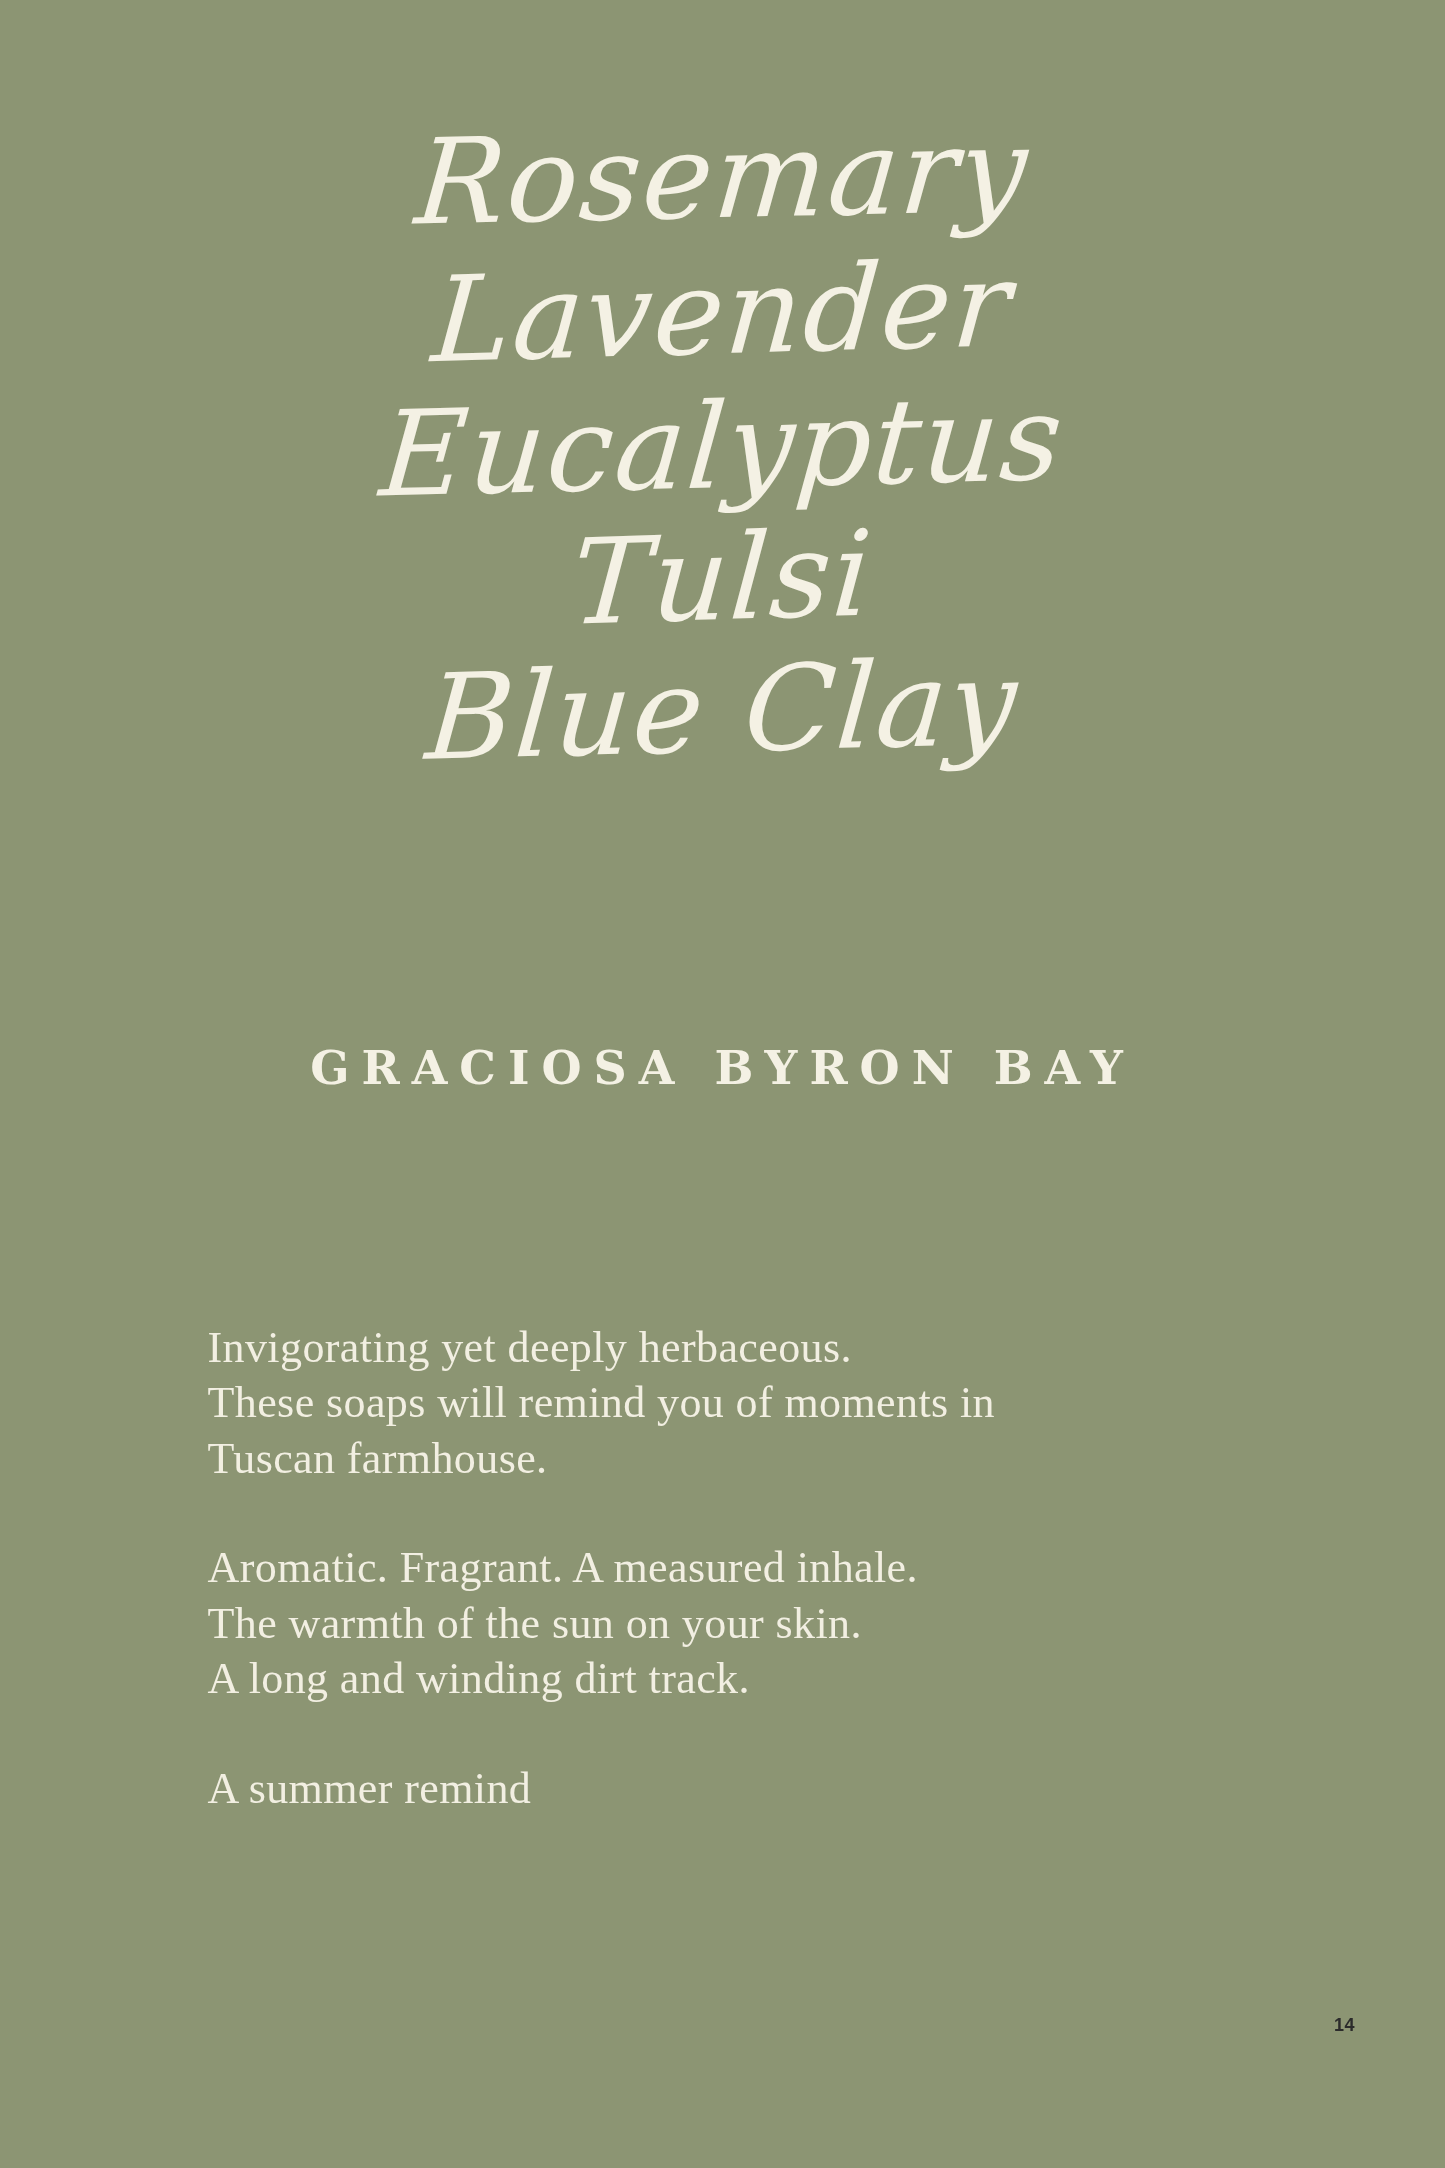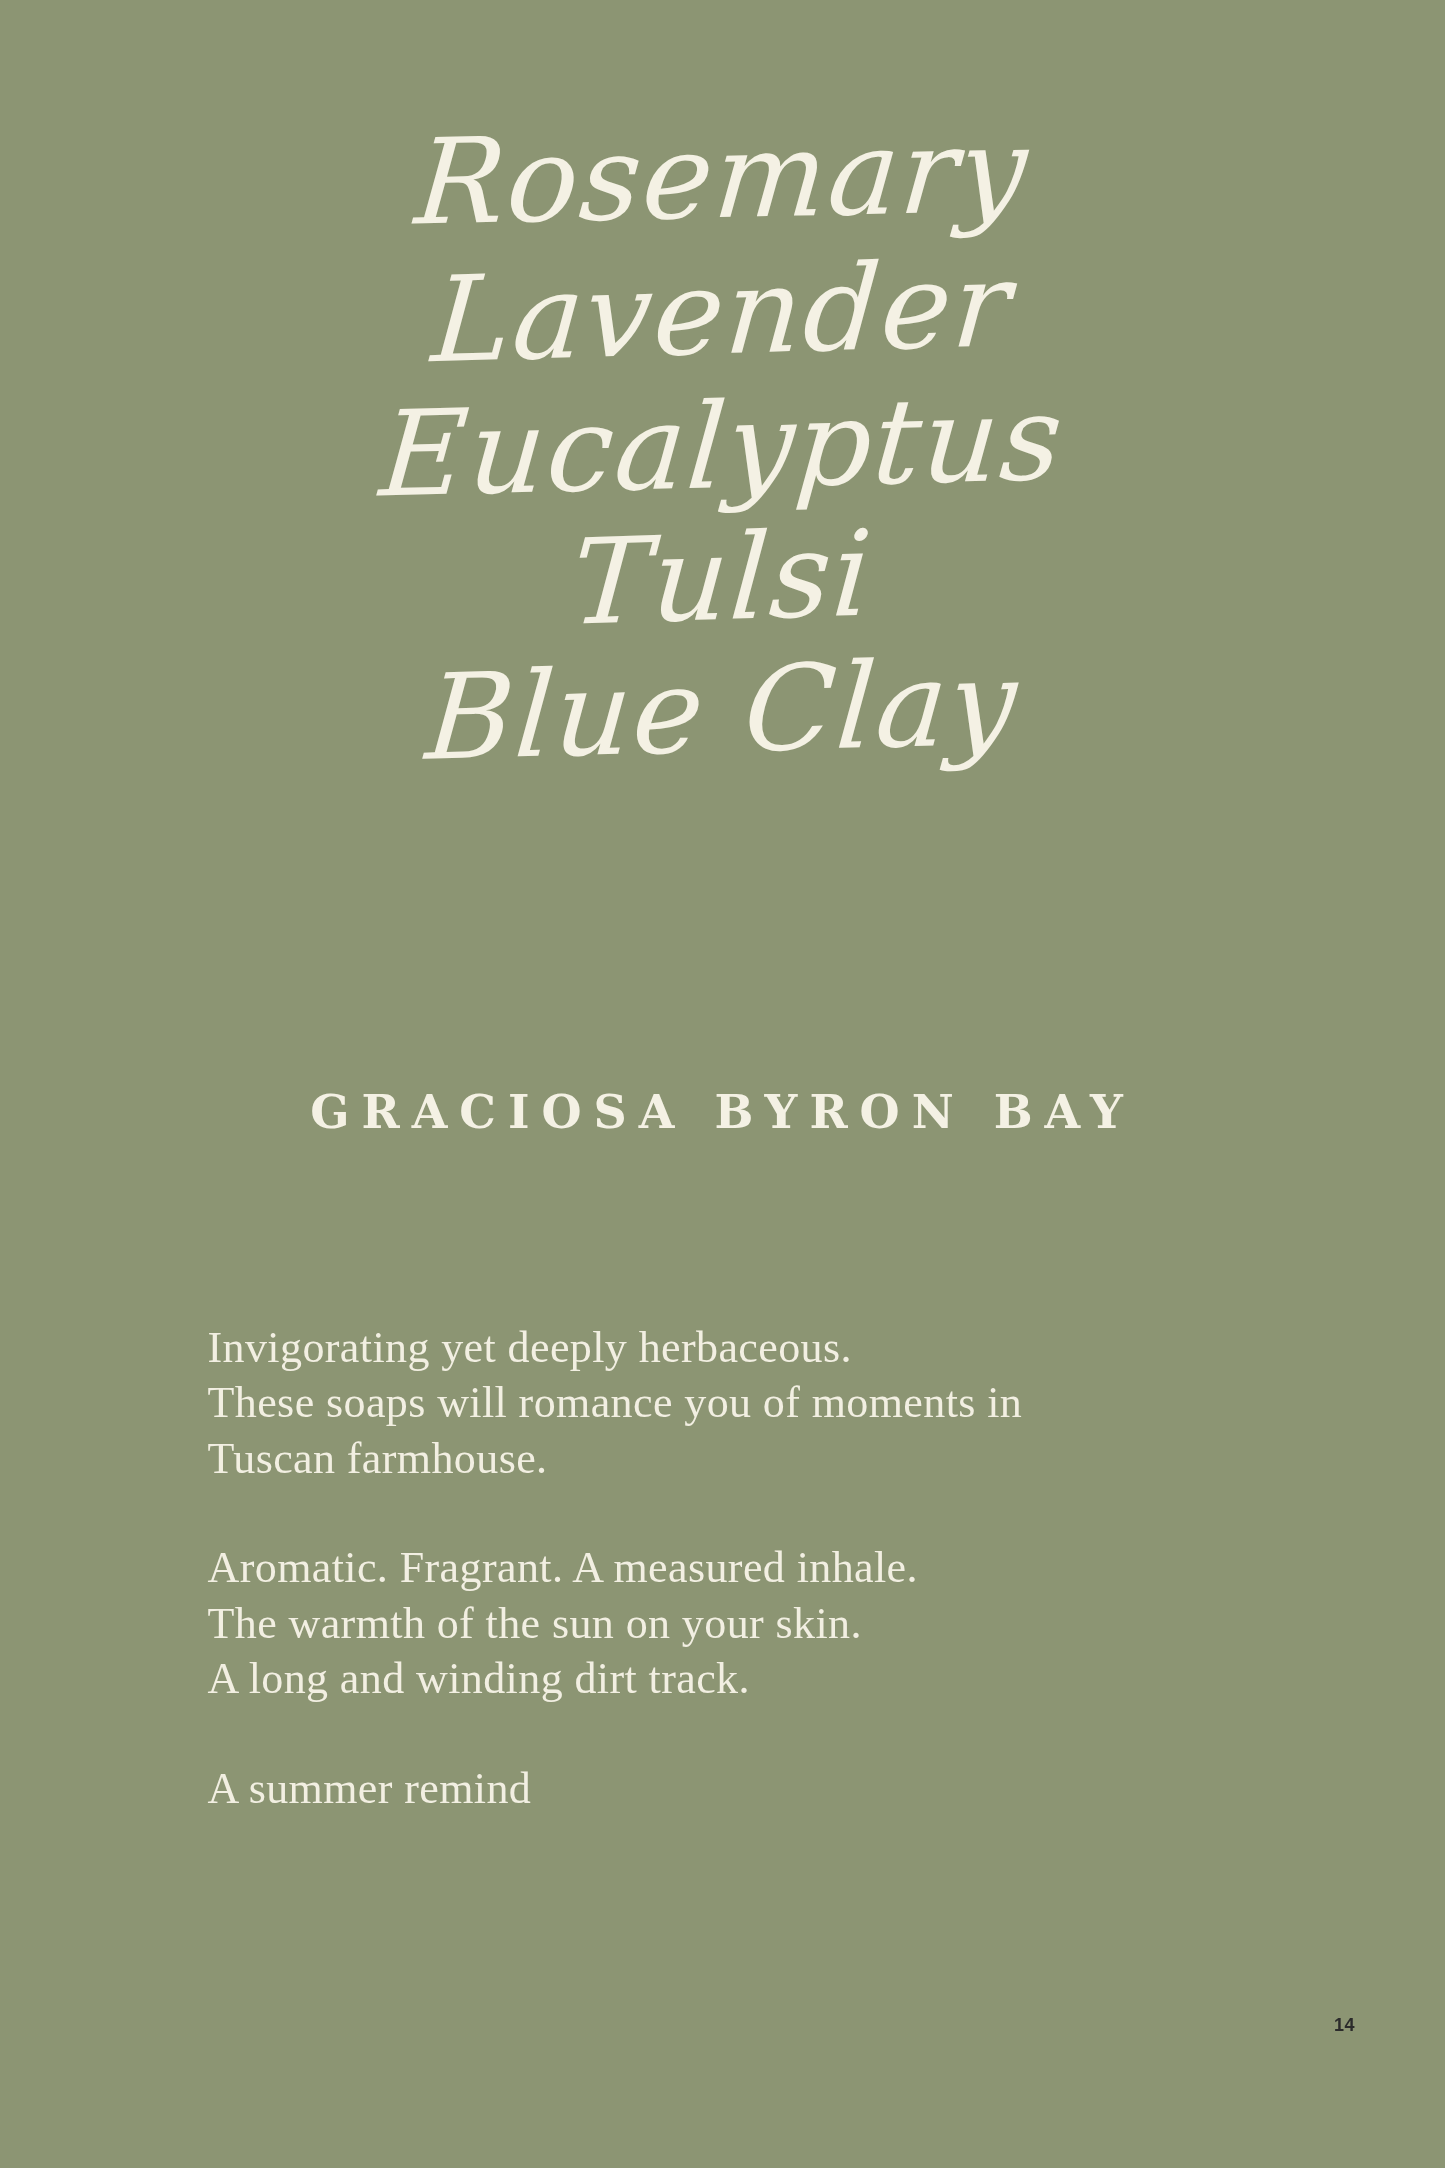--- a/index.html
+++ b/index.html
@@ -44,21 +44,21 @@
   }
   .script-line.l1 { font-size: 118px; margin-bottom: 24px; transform: rotate(-1.2deg) skewX(-6deg); }
   .script-line.l2 { font-size: 118px; margin-bottom: 22px; transform: rotate(-1.6deg) skewX(-6deg); }
   .script-line.l3 { font-size: 118px; margin-bottom: 20px; transform: rotate(-1.4deg) skewX(-6deg); }
   .script-line.l4 { font-size: 118px; margin-bottom: 20px; transform: rotate(-1.8deg) skewX(-6deg); }
   .script-line.l5 { font-size: 118px; margin-bottom: 10px; transform: rotate(-1.5deg) skewX(-6deg); }
 
   
   .brand {
     position: absolute;
-    top: 1085px;
+    top: 1041px;
     left: 0;
     width: 1445px;
     text-align: center;
     font-family: "DejaVu Serif", serif;
     font-weight: bold;
     font-size: 46px;
     letter-spacing: 12px;
     color: #f4f1e4;
   }
 
@@ -109,21 +109,21 @@
     <div class="script-line l4">Tulsi</div>
     <div class="script-line l5">Blue Clay</div>
   </div>
 
   <div class="brand">GRACIOSA BYRON BAY</div>
 
   <div class="body-copy">
 
     <div class="para p1">
       <span class="ln">Invigorating yet deeply herbaceous.</span>
-      <span class="ln">These soaps will romance you of moments in</span>
+      <span class="ln">These soaps will remind you of moments in</span>
       <span class="ln">Tuscan farmhouse.</span>
     </div>
 
     <div class="para p2">
       <span class="ln">Aromatic. Fragrant. A measured inhale.</span>
       <span class="ln">The warmth of the sun on your skin.</span>
       <span class="ln">A long and winding dirt track.</span>
     </div>
 
     <div class="para p3">

